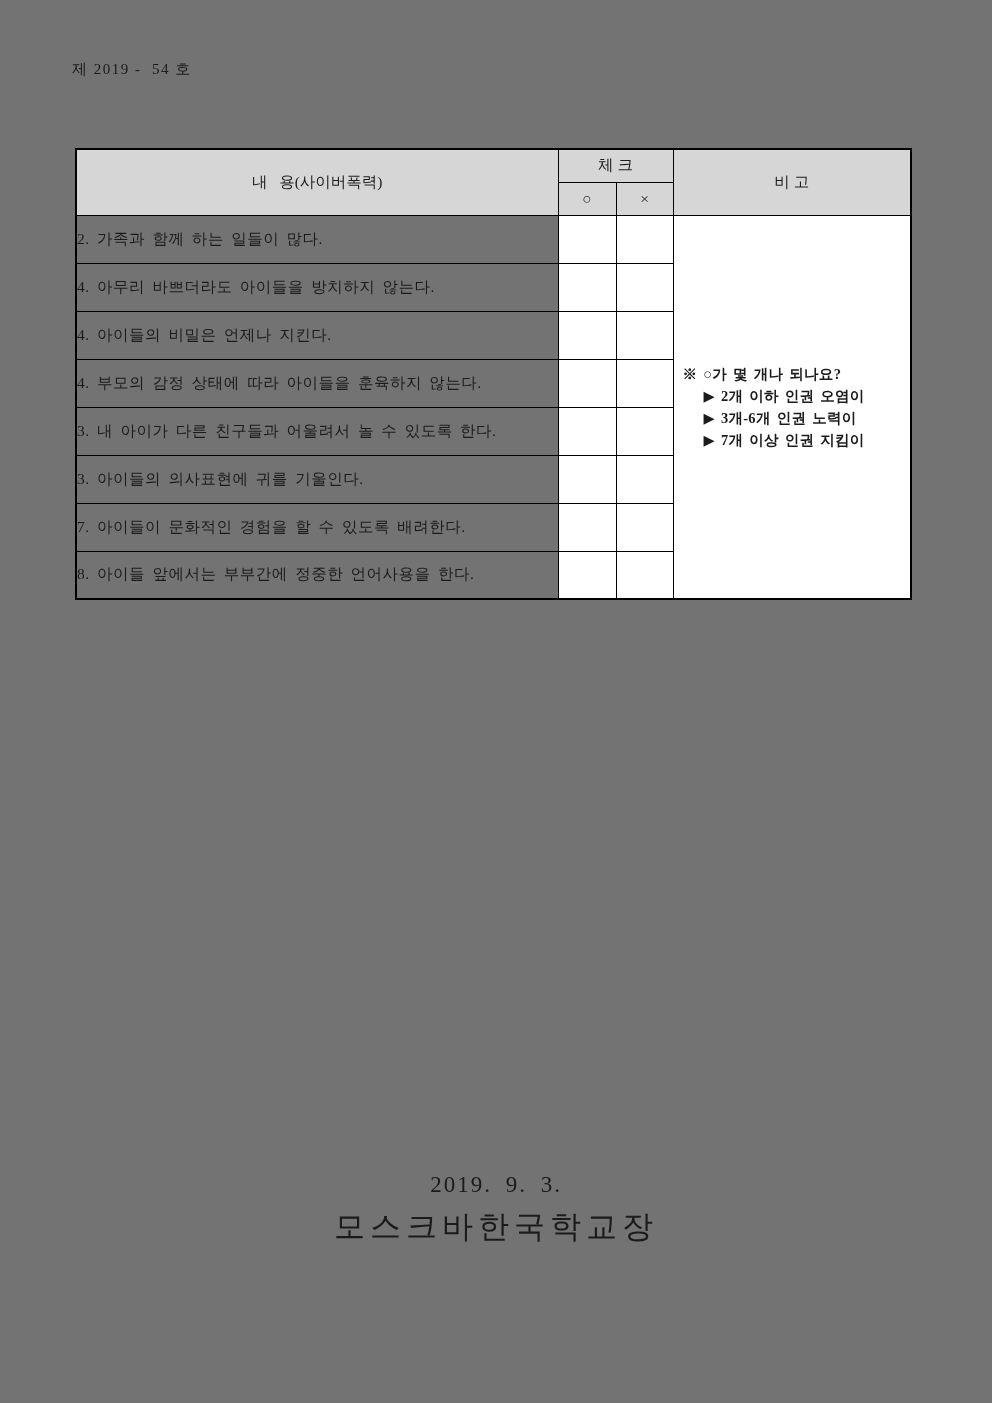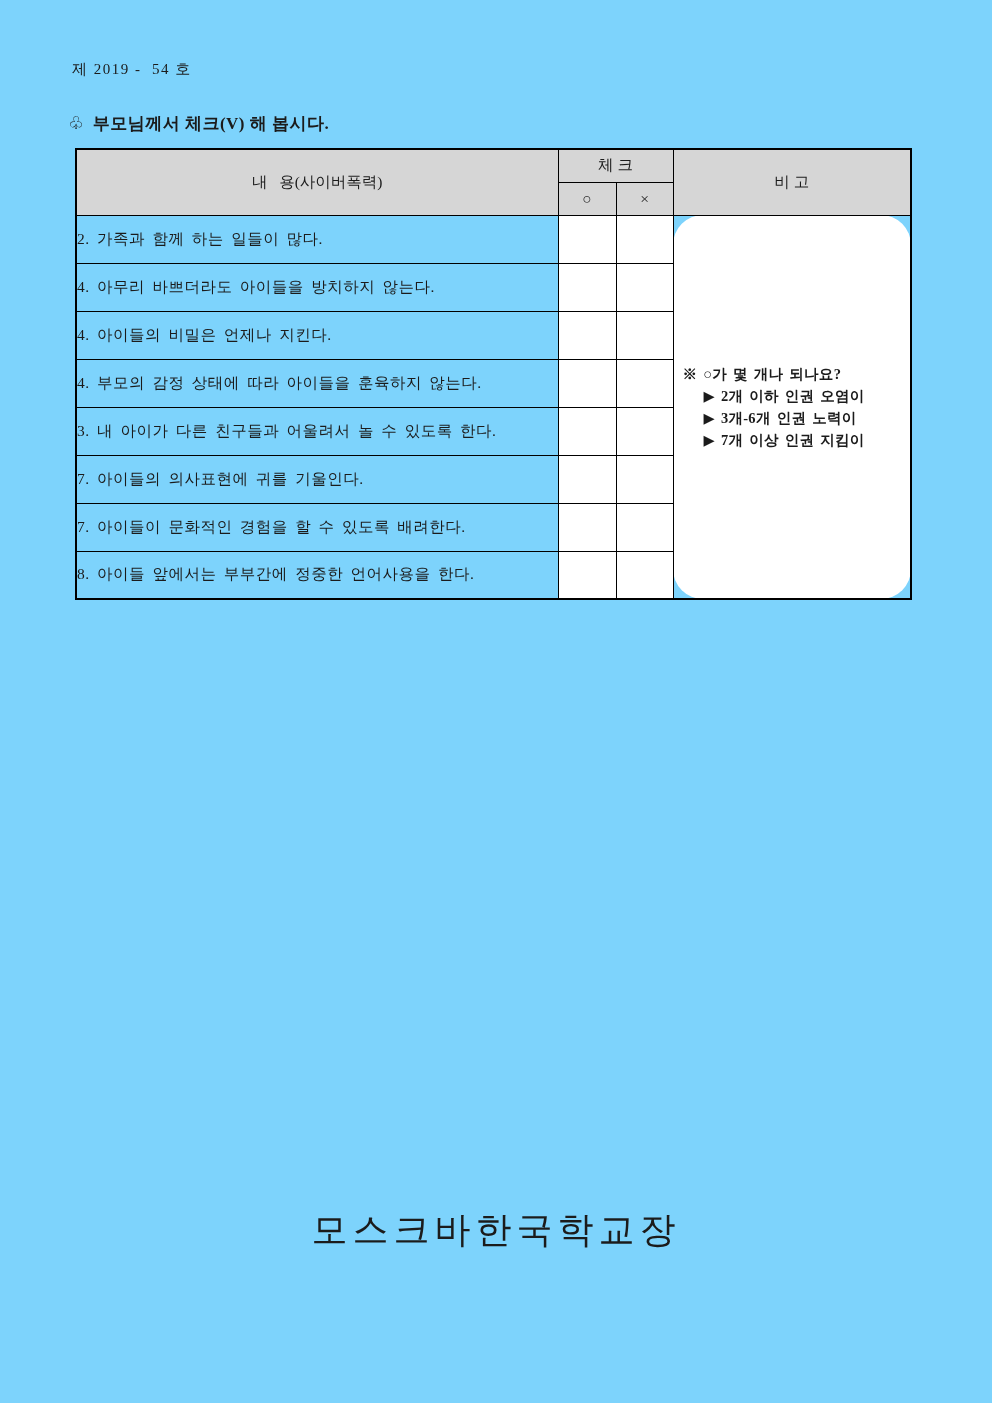--- a/index.html
+++ b/index.html
@@ -5,21 +5,21 @@
   * { box-sizing: border-box; }
   html, body {
     margin: 0;
     padding: 0;
     background: #ffffff;
   }
   .page {
     position: relative;
     width: 992px;
     height: 1403px;
-    background: #7dd3fc;
+    background: #737373;
     font-family: "Liberation Serif", "DejaVu Serif", serif;
     color: #1b1b1b;
     overflow: hidden;
   }
   .doc-number {
     position: absolute;
     left: 72px;
     top: 60px;
     font-size: 15px;
     letter-spacing: 1.5px;
@@ -67,21 +67,20 @@
   td.item-cell {
     padding-left: 17px;
     vertical-align: middle;
     letter-spacing: 0.5px;
     word-spacing: 3px;
   }
   td.check-cell { background: #ffffff; }
   td.remarks-cell {
     vertical-align: middle;
     background: #ffffff;
-    border-radius: 30px;
   }
   .remarks-note {
     padding-left: 9px;
     font-weight: bold;
     font-size: 14.5px;
     line-height: 22px;
     letter-spacing: 0.3px;
     word-spacing: 2px;
   }
   .remarks-note .note-item {
@@ -110,34 +109,31 @@
     font-size: 23px;
     letter-spacing: 2px;
     word-spacing: 6px;
   }
   .footer-signature {
     position: absolute;
     left: 0;
     top: 1206px;
     width: 992px;
     text-align: center;
-    font-size: 36px;
+    font-size: 31px;
     letter-spacing: 5px;
   }
 </style>
 </head>
 <body>
 
 <div class="page">
 
   <div class="doc-number">제 2019 -  54 호</div>
 
-  <div class="section-title">
-    <span class="club">♧</span><span>부모님께서 체크(V) 해 봅시다.</span>
-  </div>
 
   <table class="checklist">
     <colgroup>
       <col style="width:482px">
       <col style="width:58px">
       <col style="width:57px">
       <col style="width:238px">
     </colgroup>
     <tbody>
       <tr class="hdr-top">
@@ -177,34 +173,35 @@
         <td class="item-cell">4. 부모의 감정 상태에 따라 아이들을 훈육하지 않는다.</td>
         <td class="check-cell"></td>
         <td class="check-cell"></td>
       </tr>
       <tr class="item-row">
         <td class="item-cell">3. 내 아이가 다른 친구들과 어울려서 놀 수 있도록 한다.</td>
         <td class="check-cell"></td>
         <td class="check-cell"></td>
       </tr>
       <tr class="item-row">
-        <td class="item-cell">7. 아이들의 의사표현에 귀를 기울인다.</td>
+        <td class="item-cell">3. 아이들의 의사표현에 귀를 기울인다.</td>
         <td class="check-cell"></td>
         <td class="check-cell"></td>
       </tr>
       <tr class="item-row">
         <td class="item-cell">7. 아이들이 문화적인 경험을 할 수 있도록 배려한다.</td>
         <td class="check-cell"></td>
         <td class="check-cell"></td>
       </tr>
       <tr class="item-row">
         <td class="item-cell">8. 아이들 앞에서는 부부간에 정중한 언어사용을 한다.</td>
         <td class="check-cell"></td>
         <td class="check-cell"></td>
       </tr>
     </tbody>
   </table>
 
 
+  <div class="footer-date">2019. 9. 3.</div>
 
   <div class="footer-signature">모스크바한국학교장</div>
 
 </div>
 
 </body></html>

